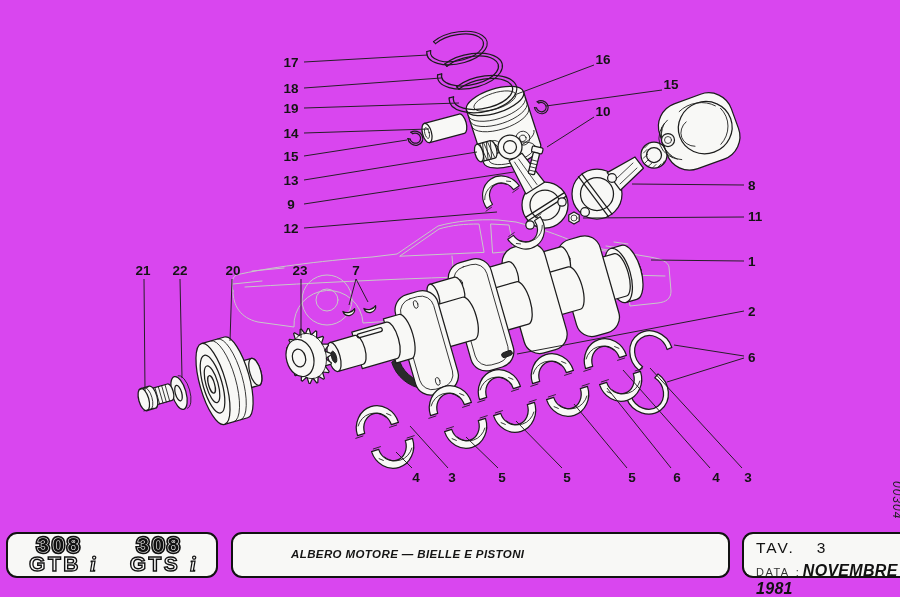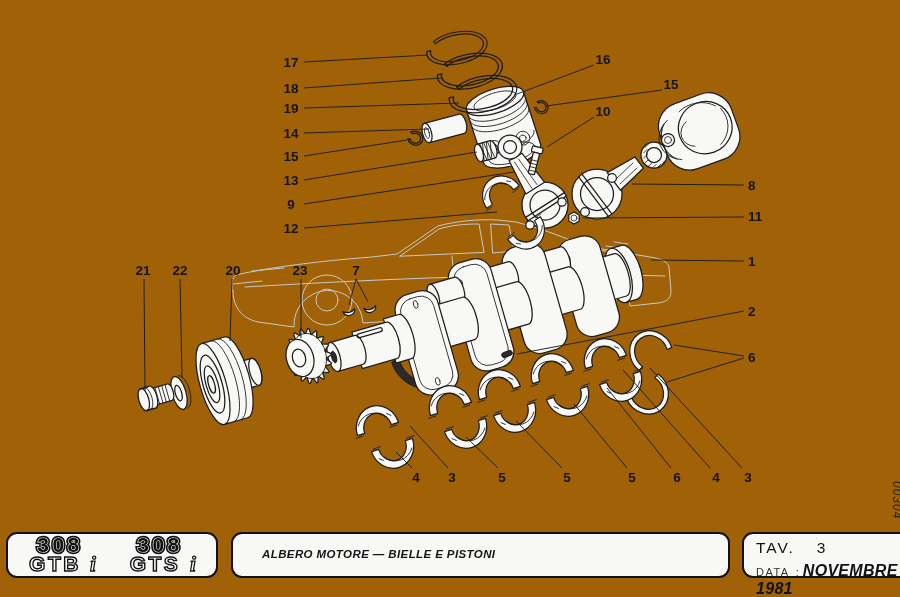--- a/index.html
+++ b/index.html
@@ -1,32 +1,32 @@
 <!DOCTYPE html>
 <html><head>
 <meta charset="utf-8">
 <style>
   html,body { margin:0; padding:0; }
   body { width:900px; height:597px; background:#f8f8f6; font-family:"Liberation Sans", sans-serif; overflow:hidden; }
-  #plate { position:relative; width:900px; height:597px; background:#a16207; }
+  #plate { position:relative; width:900px; height:597px; background:#d946ef; }
   #drawing { position:absolute; left:0; top:0; }
   .ln  { fill:none;    stroke:#1c1c1c; stroke-width:1.25; stroke-linecap:round; stroke-linejoin:round; }
   .fl  { fill:#f8f8f6; stroke:#1c1c1c; stroke-width:1.25; stroke-linecap:round; stroke-linejoin:round; }
   .thin{ fill:none;    stroke:#1c1c1c; stroke-width:0.8;  stroke-linecap:round; }
   .dark{ fill:#2a2a2a; stroke:#1c1c1c; stroke-width:0.9; }
   .ghost { fill:none; stroke:#c8c8c8; stroke-width:1; stroke-linecap:round; stroke-linejoin:round; }
   .callout-text { font:bold 13.5px "Liberation Sans", sans-serif; fill:#141414; }
   .leader { stroke:#1c1c1c; stroke-width:0.95; fill:none; }
   .serial { font:italic 12px "Liberation Sans", sans-serif; fill:#222; letter-spacing:1px; }
 
   
   #titleblock { position:absolute; left:0; top:532px; width:725px; height:50px; }
   .tb-box { position:absolute; top:0; height:46px; border:2.4px solid #121212; border-radius:11px; background:#f8f8f6; box-sizing:border-box; }
   #tb-left   { left:6px;   width:212px; }
-  #tb-mid    { left:231px; width:499px; display:flex; flex-direction:column; justify-content:center; padding-left:29px; }
+  #tb-mid    { left:231px; width:499px; display:flex; flex-direction:column; justify-content:center; padding-left:58px; }
   #tb-right  { left:742px; width:170px; border-right:none; border-top-right-radius:0; border-bottom-right-radius:0; padding:3px 0 0 12px; }
   .tb-title { font:italic bold 11.5px "Liberation Sans", sans-serif; color:#141414; letter-spacing:.4px; line-height:15.5px; white-space:nowrap; }
   #tav-line { font:15.5px "Liberation Sans", sans-serif; color:#111; letter-spacing:2px; margin-top:2px; }
   #tav-line .tav-num { margin-left:22px; }
   #data-line { margin-top:5px; font:11px "Liberation Sans", sans-serif; color:#222; }
   #data-line .data-label { letter-spacing:1.5px; color:#333; }
   #data-line .data-sep { margin:0 4px 0 6px; color:#333; }
   #data-line .data-val { font-style:italic; font-weight:bold; font-size:16px; letter-spacing:.3px; color:#111; }
 </style>
 </head>

